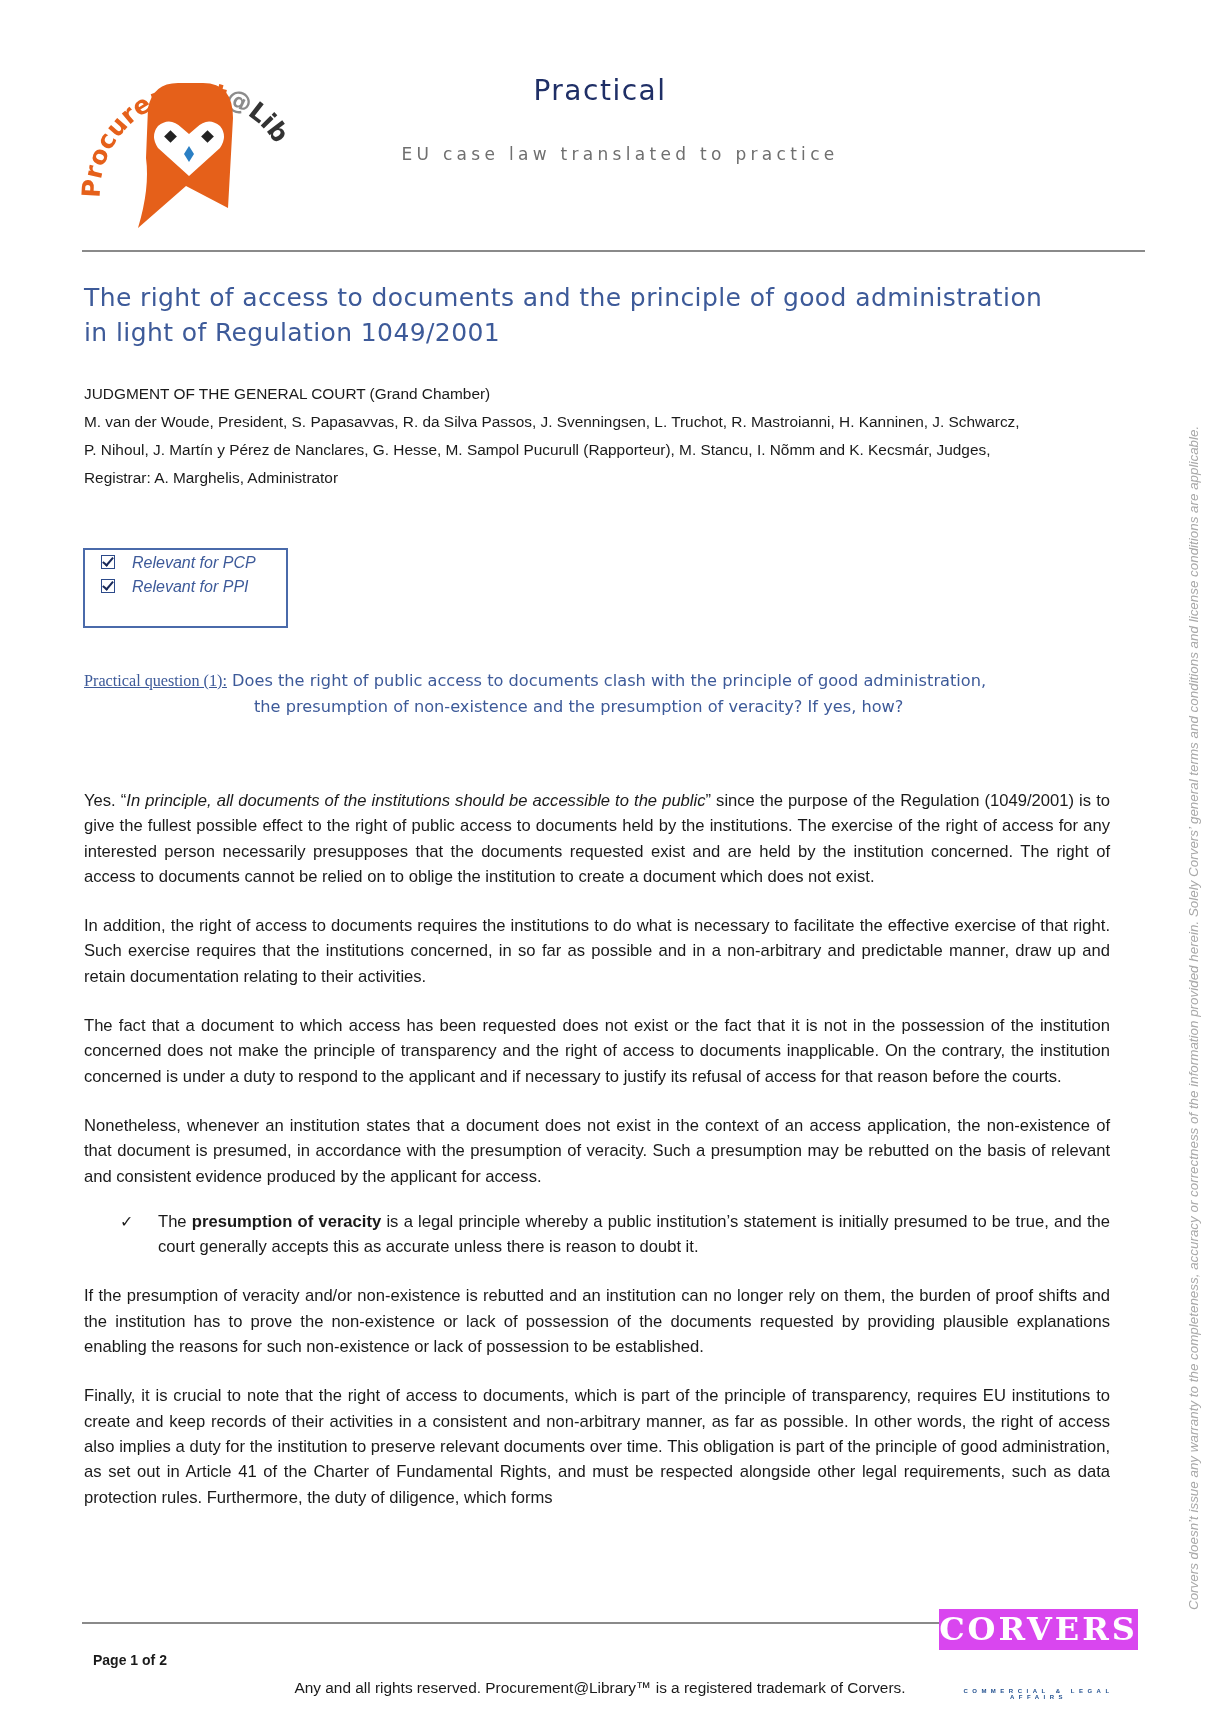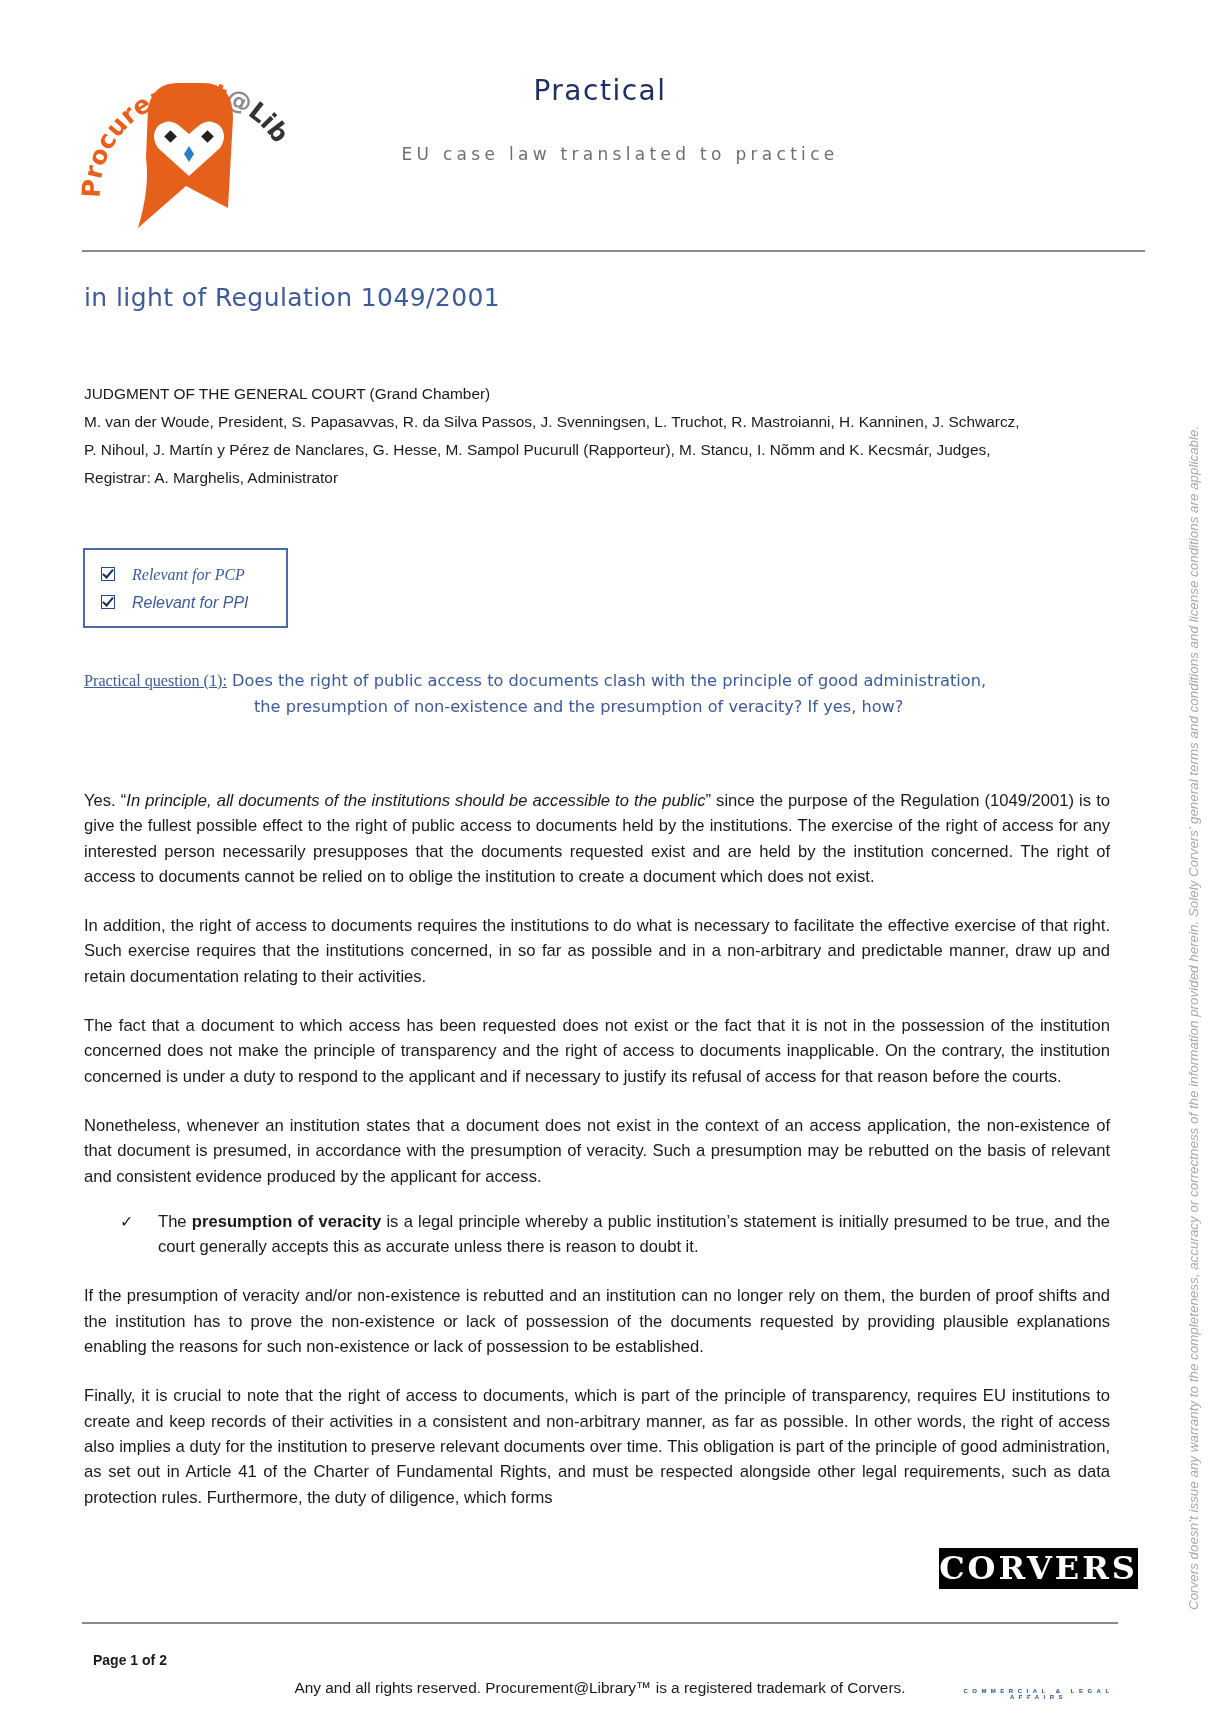--- a/index.html
+++ b/index.html
@@ -27,21 +27,21 @@
   .meta div { white-space: nowrap; }
 
   
   .relbox { position: absolute; left: 83px; top: 548px; width: 205px; height: 80px;
             border: 2px solid #4a6aaa; box-sizing: border-box; }
   .relrow { position: absolute; left: 16px; font-size: 16px; font-style: italic; color: #3d5a99; }
   .relrow .chk { display: inline-block; width: 12px; height: 12px; border: 1.6px solid #2c4a8a;
                  position: relative; margin-right: 17px; top: 1px; }
   .relrow .chk::after { content: ""; position: absolute; left: 3px; top: -1px; width: 4px; height: 9px;
                         border-right: 2px solid #1a2a5a; border-bottom: 2px solid #1a2a5a; transform: rotate(40deg); }
-  .rel1 { top: 16px; font-family: Liberation Serif, serif; } .rel2 { top: 44px; }
+  .rel1 { top: 4px; } .rel2 { top: 28px; }
 
   
   .pq { position: absolute; left: 84px; top: 668px; width: 1030px; font-family: "DejaVu Sans", sans-serif;
         font-size: 16.2px; line-height: 26px; color: #3d5a99; }
   .pq .lbl { text-decoration: underline; color: #3d5a99; font-family: Liberation Serif, serif; }
   .pq .l2 { padding-left: 170px; display: block; }
 
   
   .body { position: absolute; left: 84px; top: 743px; width: 1026px; font-size: 16.6px; line-height: 25.3px;
           text-align: justify; color: #1a1a1a; margin-top: 45px; }
@@ -53,21 +53,21 @@
   .sidenote { position: absolute; left: 1186px; top: 1610px; transform-origin: 0 0; transform: rotate(-90deg);
               white-space: nowrap; font-size: 13.4px; font-style: italic; color: #a8a8a8; width: 1250px; }
 
   
   .ftr-rule { position: absolute; left: 82px; top: 1622px; width: 1036px; height: 2px; background: #8a8a8a; }
   .pageno { position: absolute; left: 93px; top: 1652px; font-size: 14px; font-weight: bold; color: #1a1a1a; }
   .pageno .n { font-weight: bold; }
   .copy { position: absolute; left: 0; width: 1130px; top: 1652px; text-align: center; font-size: 15.4px; color: #1a1a1a; }
   .copy b { font-weight: bold; }
   .rights { position: absolute; left: 0; width: 1200px; top: 1679px; text-align: center; font-size: 15.4px; color: #1a1a1a; }
-  .corvers { position: absolute; left: 939px; top: 1548px; width: 199px; height: 41px; background: #000000; }
+  .corvers { position: absolute; left: 939px; top: 1609px; width: 199px; height: 41px; background: #d946ef; }
   .corvers span { display: block; text-align: center; font-family: "DejaVu Serif", serif; font-weight: bold;
                   font-size: 32px; color: #ffffff; letter-spacing: 3px; line-height: 41px; }
   .corvers-sub { position: absolute; left: 939px; top: 1688px; width: 199px; text-align: center;
                  font-size: 6px; letter-spacing: 4.5px; color: #22508f; font-weight: bold; }
 </style>
 </head>
 <body>
 
 <div class="page">
 
@@ -89,20 +89,21 @@
       <rect x="125" y="84" width="9" height="9" fill="#222" transform="rotate(45 129.5 88.5)"></rect>
       <path d="M 111 98 L 116 106 L 111 114 L 106 106 Z" fill="#2a7fc4"></path>
     </svg>
   </div>
 
   <div class="hdr-title">Practical</div>
   <div class="hdr-sub">EU case law translated to practice</div>
   <div class="hdr-rule"></div>
 
   <div class="doc-title">
+    <div>The right of access to documents and the principle of good administration</div>
     <div>in light of Regulation 1049/2001</div>
   </div>
 
   <div class="meta">
     <div>JUDGMENT OF THE GENERAL COURT (Grand Chamber)</div>
     <div>M. van der Woude, President, S. Papasavvas, R. da Silva Passos, J. Svenningsen, L. Truchot, R. Mastroianni, H. Kanninen, J. Schwarcz,</div>
     <div>P. Nihoul, J. Martín y Pérez de Nanclares, G. Hesse, M. Sampol Pucurull (Rapporteur), M. Stancu, I. Nõmm and K. Kecsmár, Judges,</div>
     <div>Registrar: A. Marghelis, Administrator</div>
   </div>
 

